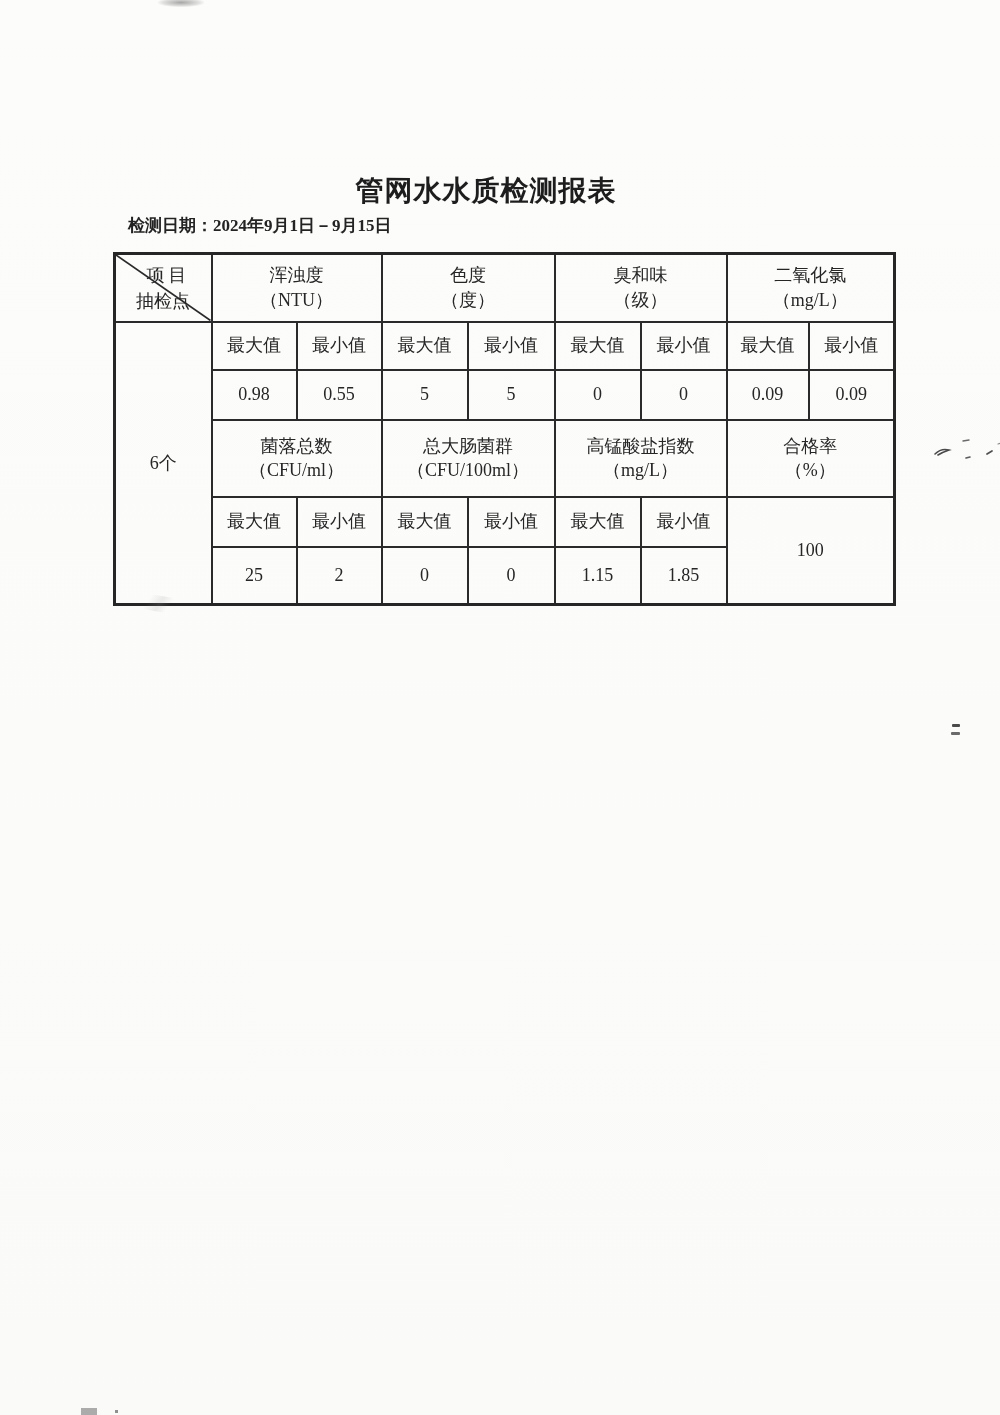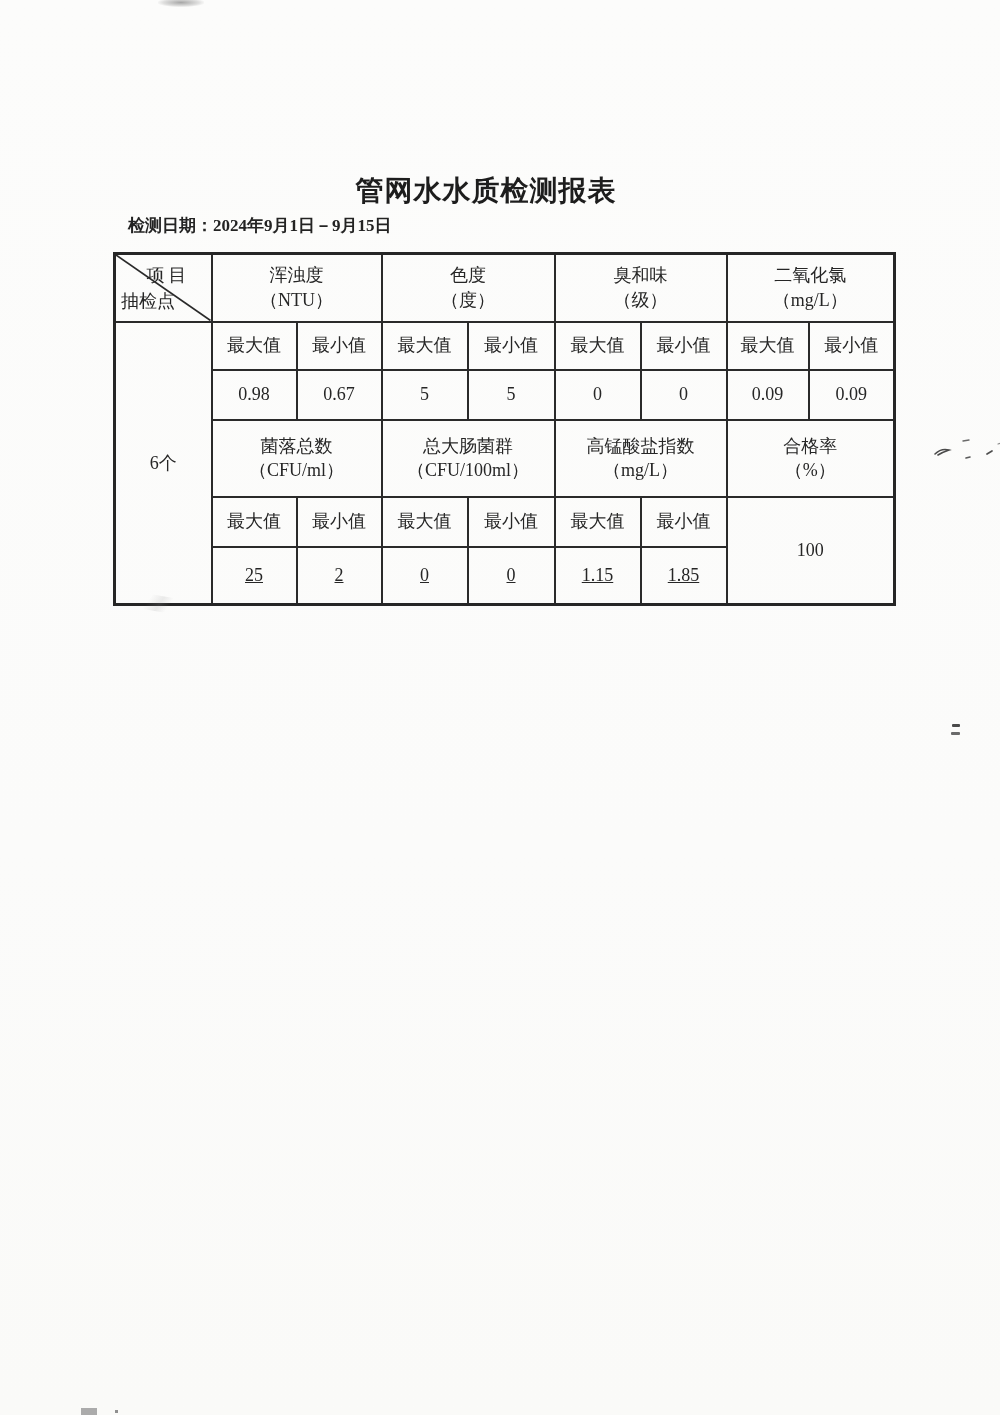--- a/index.html
+++ b/index.html
@@ -56,42 +56,42 @@
     color: #262626;
     padding: 0;
     line-height: 1.35;
     overflow: hidden;
   }
   tr.r1 { height: 68px; }
   tr.r2 { height: 48px; }
   tr.r3 { height: 50px; }
   tr.r4 { height: 77px; }
   tr.r5 { height: 50px; }
-  tr.r6 { height: 58px; text-decoration: underline; }
+  tr.r6 { height: 58px; }
   td.corner {
     position: relative;
     font-size: 17px;
   }
   td.corner svg.diag {
     position: absolute;
     left: 0; top: 0;
     width: 100%; height: 100%;
     display: block;
   }
   .corner-top {
     position: absolute;
     top: 8px;
     right: 20px;
     letter-spacing: 4px;
     margin-left: 8px;
   }
   .corner-bottom {
     position: absolute;
     bottom: 7px;
-    left: 5px;
+    left: 20px;
   }
   td.value-cell { font-size: 17px; }
   td.pass-cell { font-size: 18px; }
   
   .artifact { position: absolute; pointer-events: none; }
   .smudge-top {
     left: 158px; top: -2px; width: 46px; height: 9px;
     background: radial-gradient(ellipse at center, rgba(110,110,110,0.6) 0%, rgba(140,140,140,0.25) 55%, rgba(160,160,160,0) 75%);
   }
   .smear-below-table {
@@ -158,21 +158,21 @@
       <td>最小值</td>
       <td>最大值</td>
       <td>最小值</td>
       <td>最大值</td>
       <td>最小值</td>
       <td>最大值</td>
       <td>最小值</td>
     </tr>
     <tr class="r3">
       <td class="value-cell">0.98</td>
-      <td class="value-cell">0.67</td>
+      <td class="value-cell">0.55</td>
       <td class="value-cell">5</td>
       <td class="value-cell">5</td>
       <td class="value-cell">0</td>
       <td class="value-cell">0</td>
       <td class="value-cell">0.09</td>
       <td class="value-cell">0.09</td>
     </tr>
     <tr class="r4">
       <td colspan="2">
         <div>菌落总数</div>

